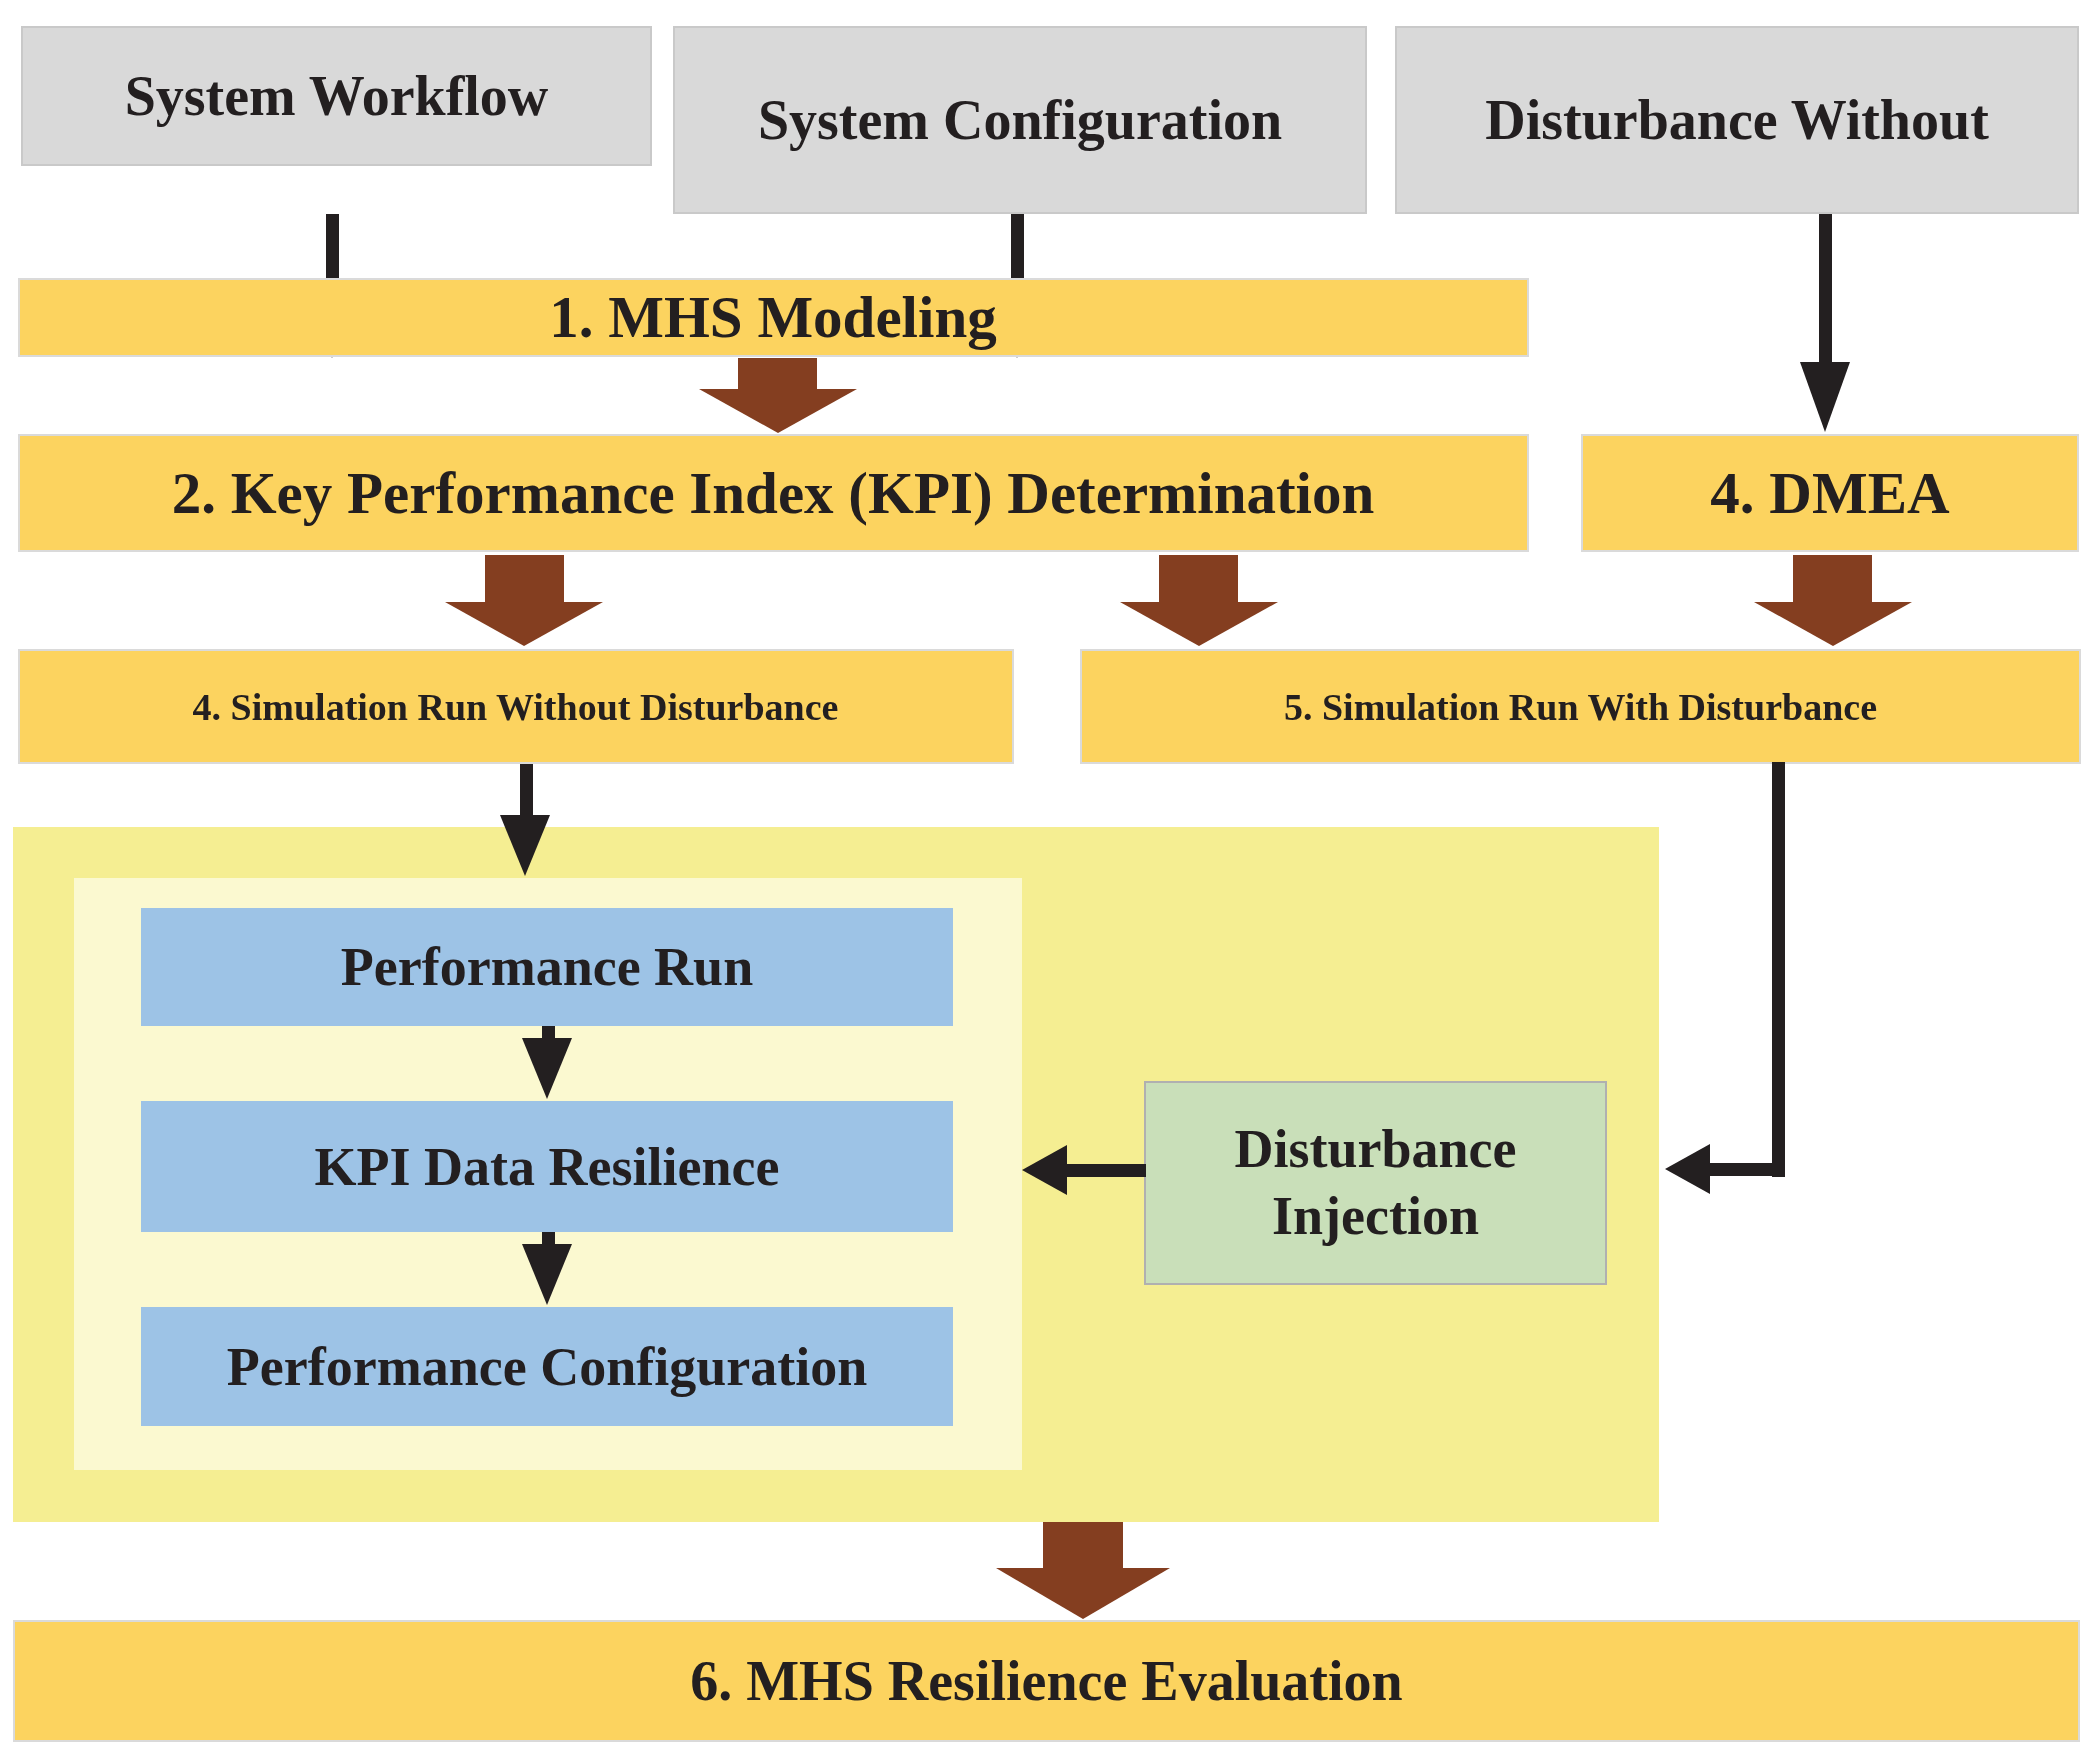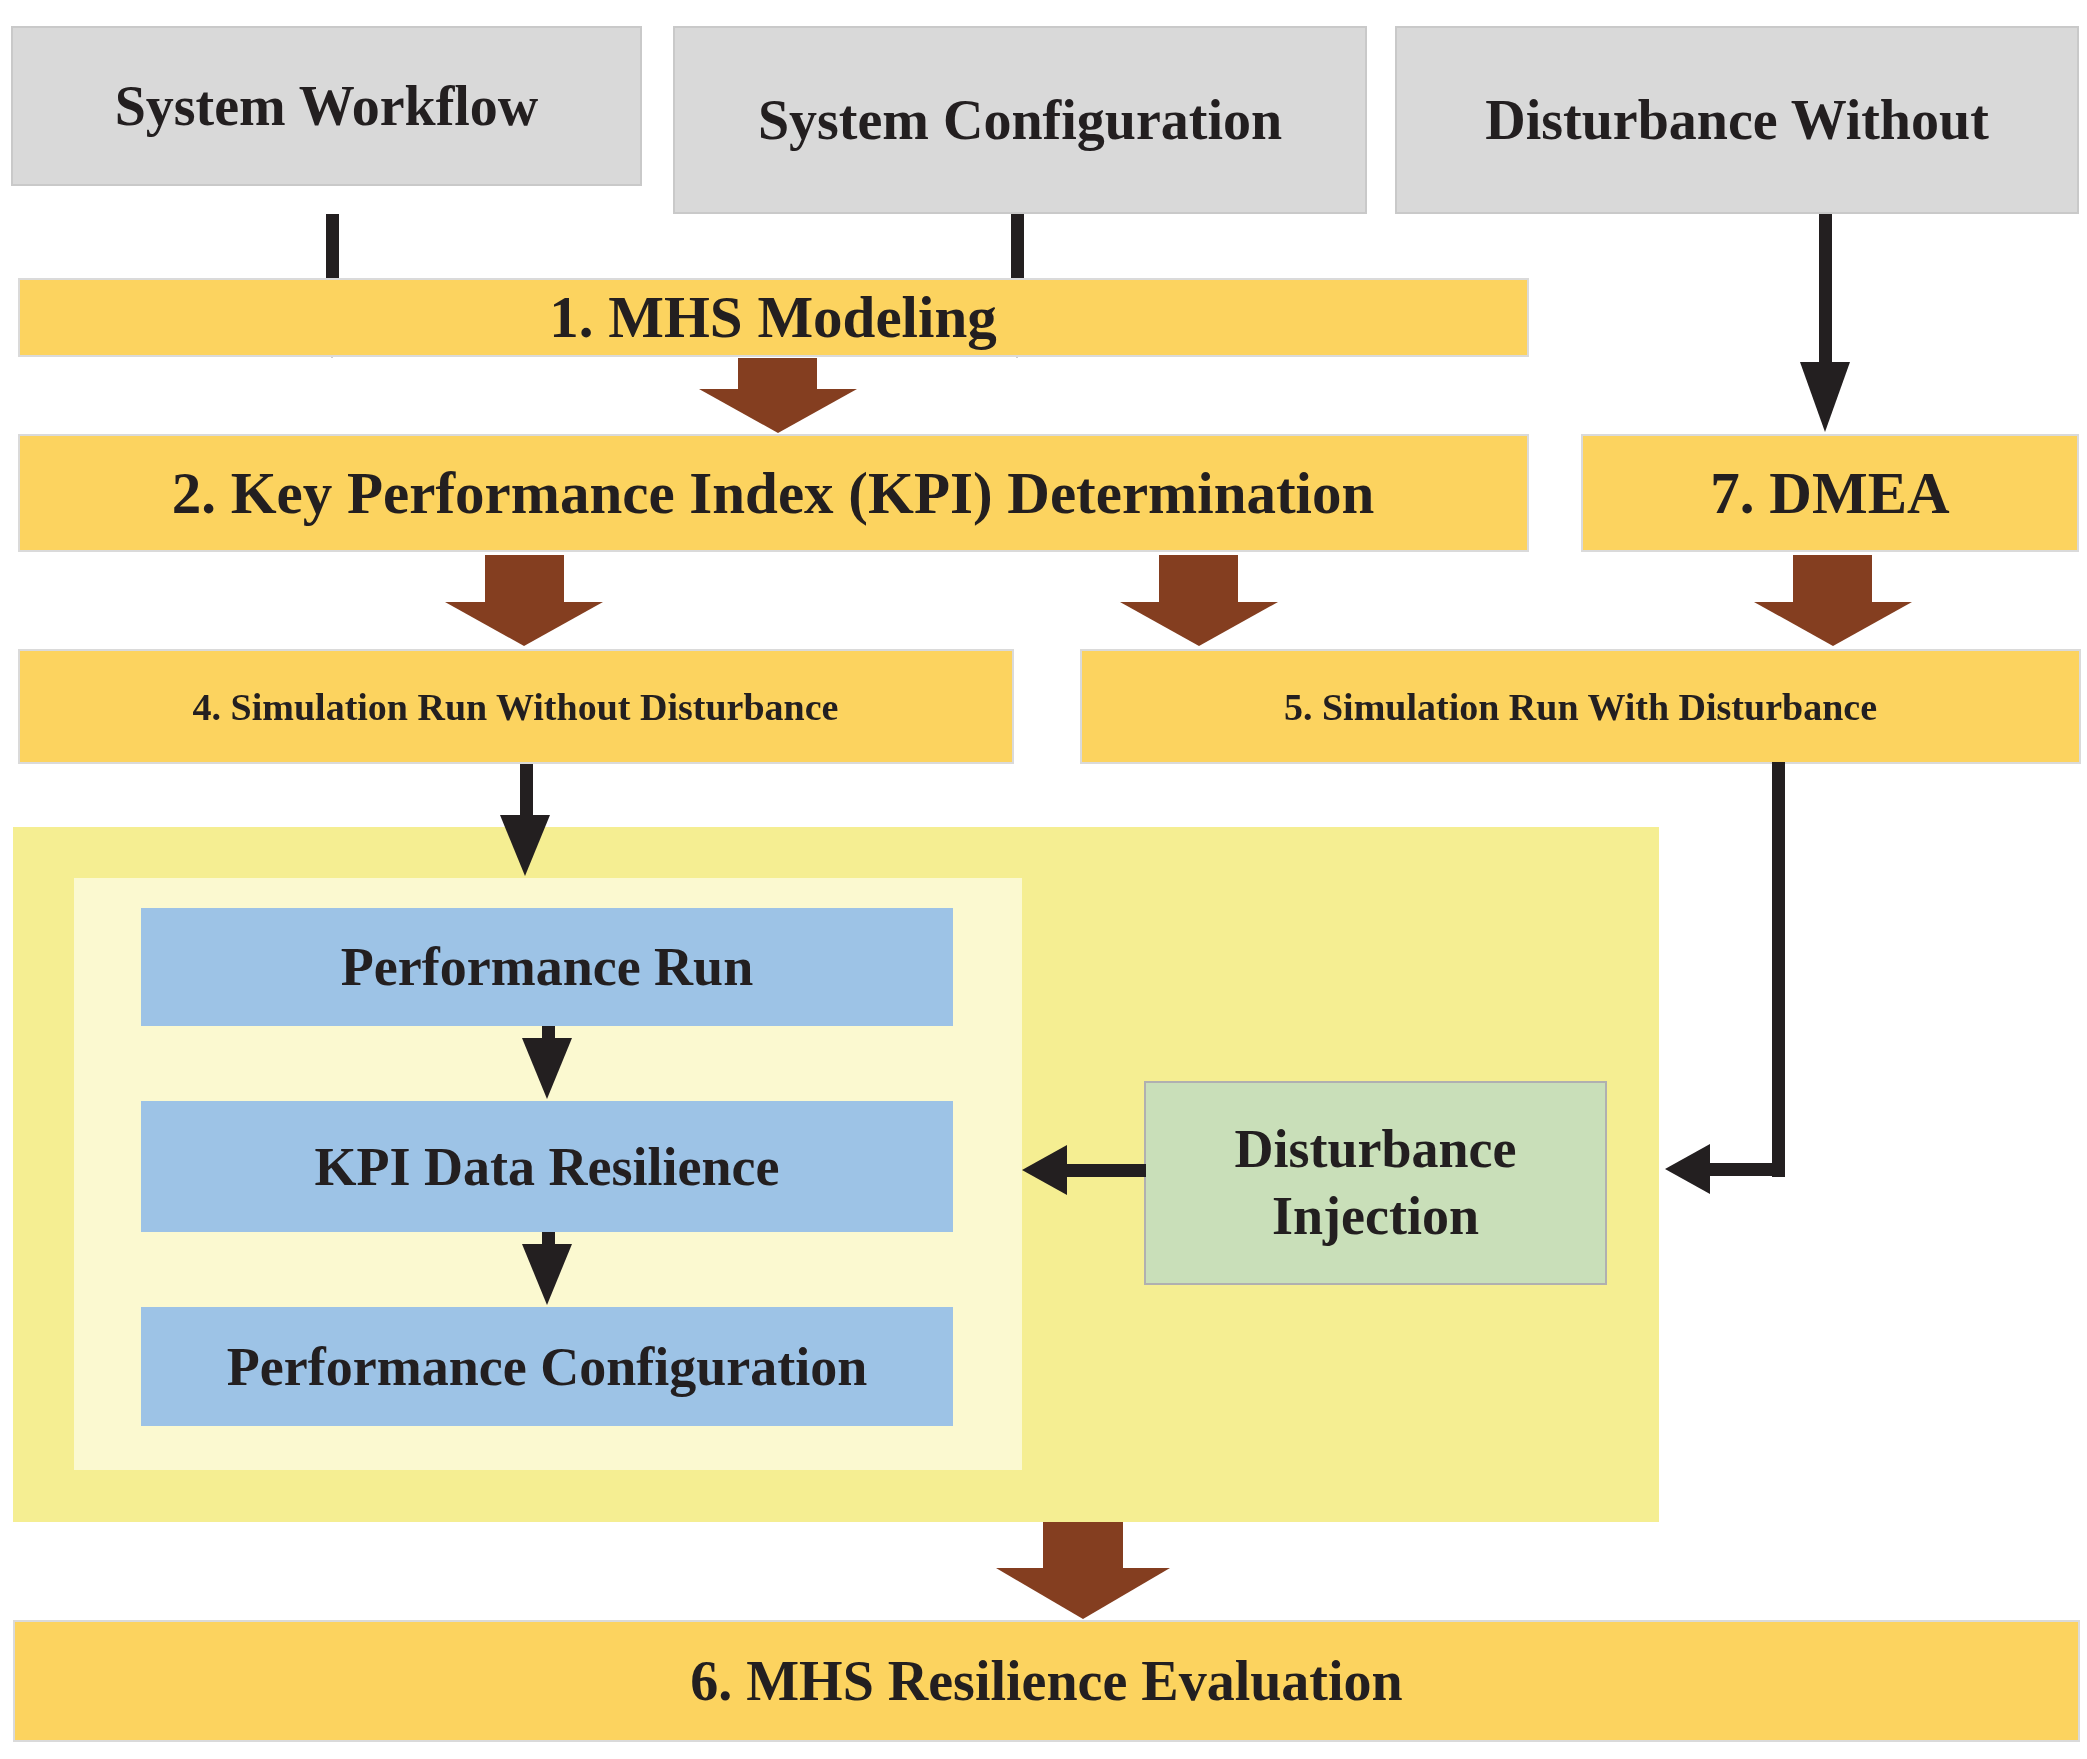--- a/index.html
+++ b/index.html
@@ -42,21 +42,21 @@
   .brown-head{position:absolute;width:0;height:0;
     border-left:79px solid transparent;border-right:79px solid transparent;
     border-top:44px solid var(--c-brown);}
   .brown-head.big{border-left-width:87px;border-right-width:87px;border-top-width:51px;}
 </style>
 </head>
 <body>
 
 <div id="canvas">
 
-  <div class="box gray" style="left:11px;top:26px;width:631px;height:160px;">System Workflow</div>
+  <div class="box gray" style="left:21px;top:26px;width:631px;height:140px;">System Workflow</div>
   <div class="box gray" style="left:673px;top:26px;width:694px;height:188px;">System Configuration</div>
   <div class="box gray" style="left:1395px;top:26px;width:684px;height:188px;">Disturbance Without</div>
 
   <div>
     <div class="shaft-v" style="left:326px;top:214px;height:83px;"></div>
     <div class="head-down short" style="left:307px;top:297px;"></div>
   </div>
   <div>
     <div class="shaft-v" style="left:1011px;top:214px;height:83px;"></div>
     <div class="head-down short" style="left:992px;top:297px;"></div>
@@ -67,21 +67,21 @@
   </div>
 
   <div class="box orange row1-3" style="left:17.5px;top:278px;width:1511px;height:79px;">1. MHS Modeling</div>
 
   <div>
     <div class="brown-shaft" style="left:738px;top:358px;width:79px;height:33px;"></div>
     <div class="brown-head" style="left:699px;top:389px;"></div>
   </div>
 
   <div class="box orange row1-3" style="left:17.5px;top:434px;width:1511px;height:118px;">2. Key Performance Index (KPI) Determination</div>
-  <div class="box orange row1-3" style="left:1581px;top:434px;width:498px;height:118px;">7. DMEA</div>
+  <div class="box orange row1-3" style="left:1581px;top:434px;width:498px;height:118px;">4. DMEA</div>
 
   <div>
     <div class="brown-shaft" style="left:485px;top:555px;width:79px;height:48px;"></div>
     <div class="brown-head" style="left:445px;top:602px;"></div>
   </div>
   <div>
     <div class="brown-shaft" style="left:1159px;top:555px;width:79px;height:48px;"></div>
     <div class="brown-head" style="left:1120px;top:602px;"></div>
   </div>
   <div>

